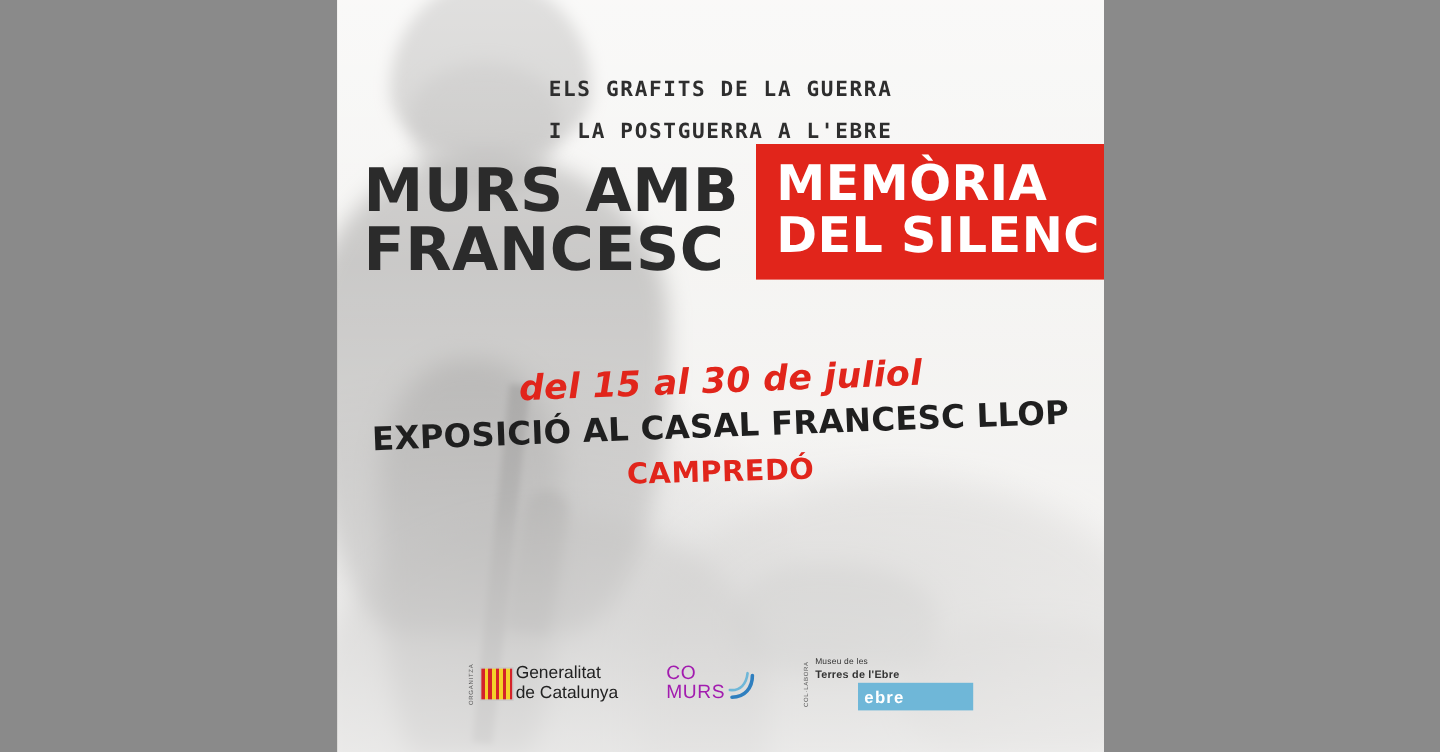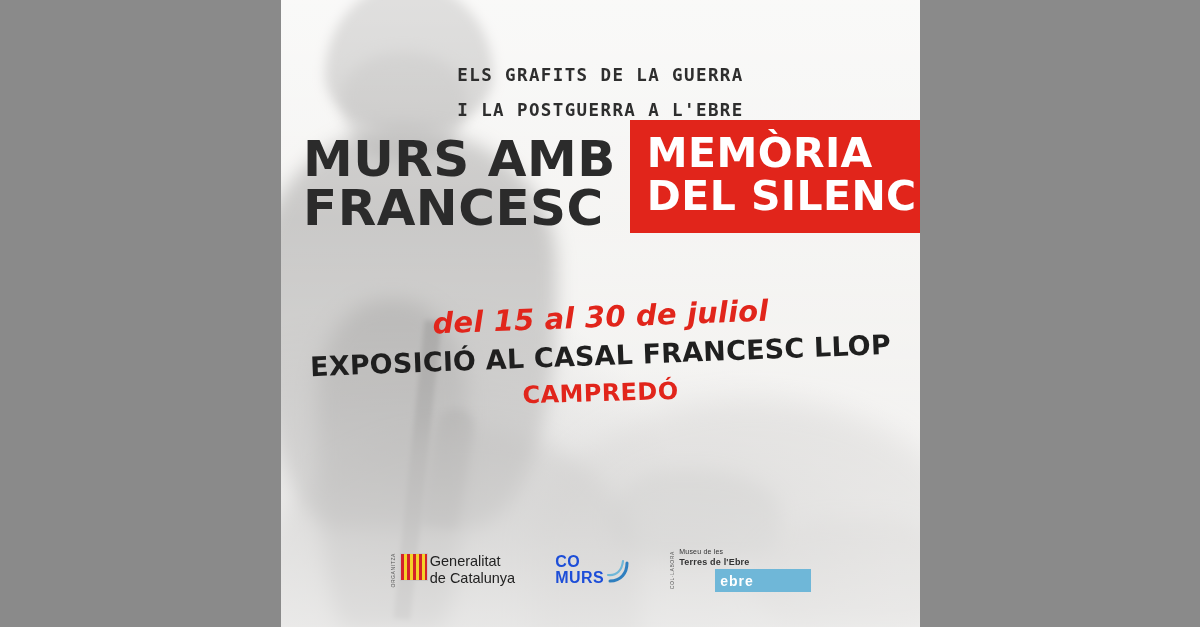--- a/index.html
+++ b/index.html
@@ -268,21 +268,21 @@
     writing-mode: vertical-rl;
     transform: rotate(180deg);
     font-size: 5px;
     letter-spacing: 0.6px;
     color: #555;
     font-family: "Liberation Sans", sans-serif;
     margin-right: 4px;
     text-transform: uppercase;
   }
   
-  .gencat { display: flex; align-items: flex-start; gap: 2px; }
+  .gencat { display: flex; align-items: center; gap: 2px; }
   .senyera {
     width: 26px;
     height: 26px;
     background:
       repeating-linear-gradient(90deg, #d4232a 0 3px, #f4d22a 3px 6px);
     border: 1px solid #c8c8c8;
   }
   .gencat-text {
     font-family: "Liberation Sans", sans-serif;
     color: #222;
@@ -291,22 +291,22 @@
     font-weight: 500;
   }
   
   .comebe {
     display: flex;
     align-items: center;
     gap: 3px;
   }
   .comebe-text {
     font-family: "Liberation Sans", sans-serif;
-    font-weight: bold;
-    color: #1d4ed8;
+    font-weight: normal;
+    color: #a21caf;
     font-size: 16px;
     line-height: 1.0;
     letter-spacing: 0.5px;
   }
   .comebe-swoosh {
     width: 22px;
     height: 30px;
   }
   
   .museu {

